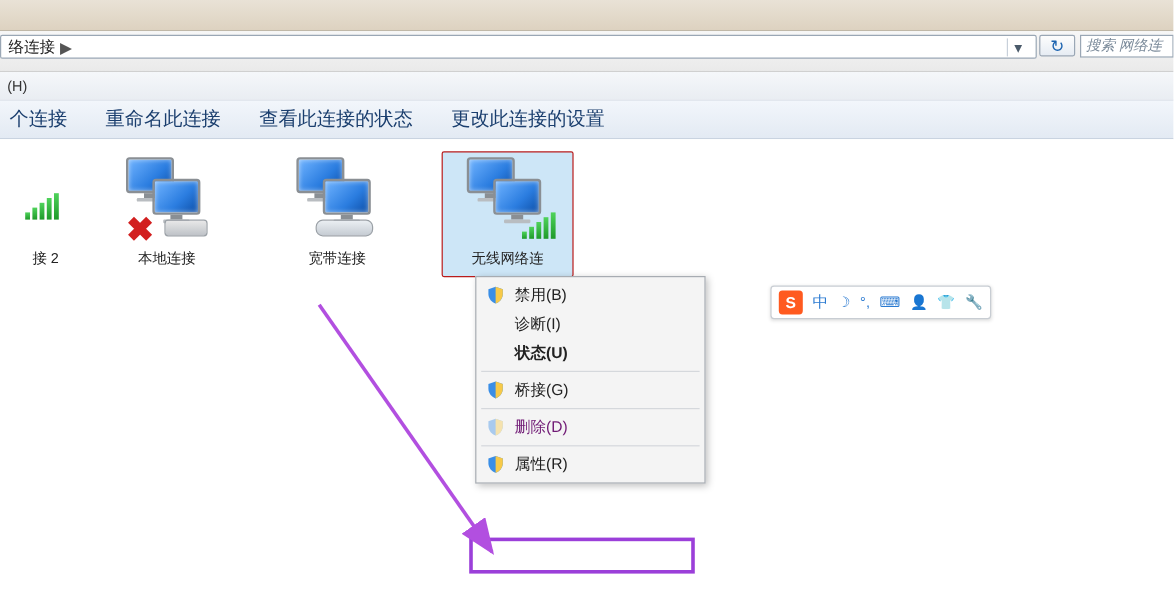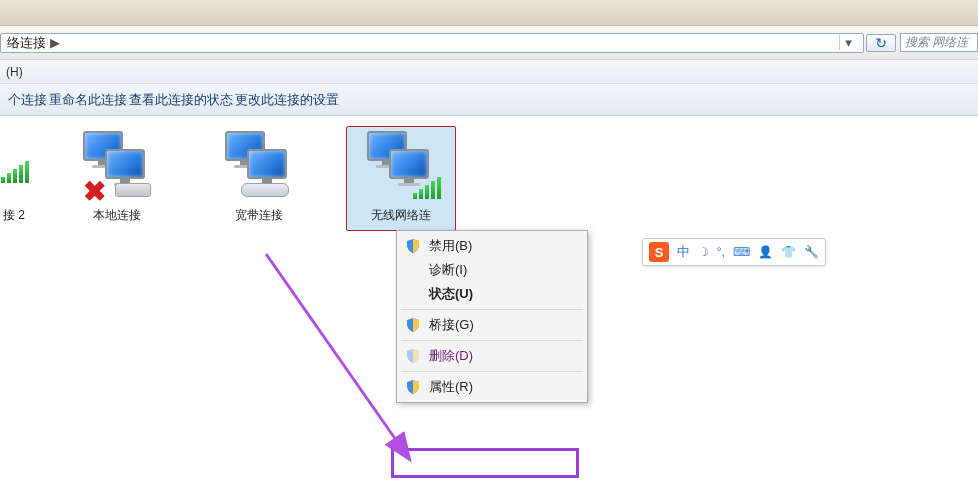--- a/index.html
+++ b/index.html
@@ -14,25 +14,25 @@
   }
   
   .chrome-top {
     height: 26px;
     background: linear-gradient(#e9e2d6,#ddd2c0);
     border-bottom: 1px solid #c0b8a8;
   }
   
   .address-row {
     display: flex;
-    align-items: center;
+    align-items: flex-start;
     height: 34px;
     background: linear-gradient(#f7f7f7,#eaeaea);
     border-bottom: 1px solid #d0d0d0;
-    padding: 15px 0;
+    padding: 3px 0;
   }
   .address-bar {
     flex: 1;
     display: flex;
     align-items: center;
     background: #fff;
     border: 1px solid #9aa7b5;
     border-radius: 2px;
     margin-right: 2px;
     padding: 0 6px;
@@ -81,22 +81,22 @@
     font-size:12px;
     color:#333;
   }
   
   .toolbar {
     height: 32px;
     background: linear-gradient(#f2f6fb,#e3eaf3);
     border-bottom:1px solid #c9d3e0;
     display:flex;align-items:center;
     padding:0 8px;
-    gap:2px;
-    font-size:13px;
+    gap:32px;
+    font-size:16px;
     color:#1a3e6e;
   }
   .toolbar .tb-item { cursor:pointer; }
   
   .content {
     position:relative;
     height: calc(500px - 26px - 34px - 24px - 32px);
     background:#fff;
     padding-top:10px;
   }
@@ -111,21 +111,21 @@
     flex-direction:column;
     align-items:center;
     text-align:center;
     font-size:12px;
     color:#222;
     cursor:pointer;
     padding:4px 2px 6px;
     border:1px solid transparent;
     border-radius:2px;
   }
-  .net-item.first { width: 30px; align-items:flex-start; }
+  .net-item.first { width: 30px; align-items:flex-end;margin-left:22px; }
   .net-item.selected {
     background:#cde6f7;
     border:1px solid #b91c1c;
   }
   .net-item .icon-wrap {
     width:80px; height:70px;
     position:relative;
     display:flex;align-items:center;justify-content:center;
   }
   .net-item.first .icon-wrap { width:26px; }

